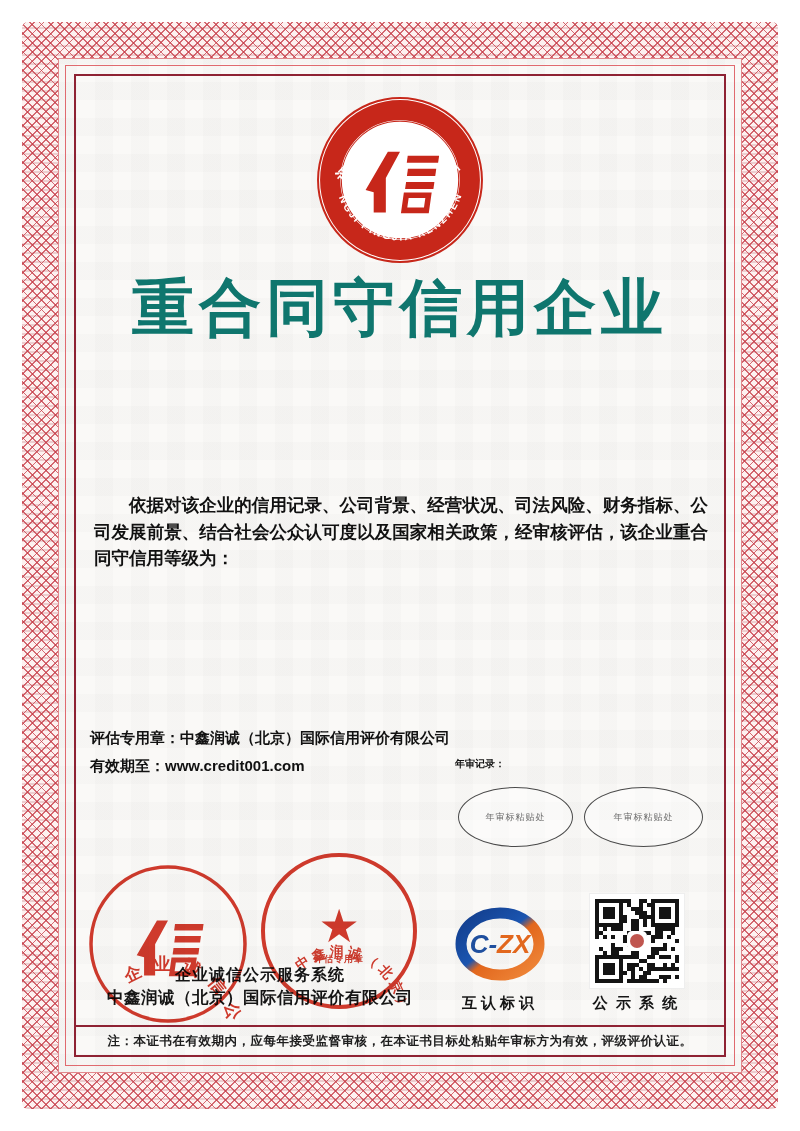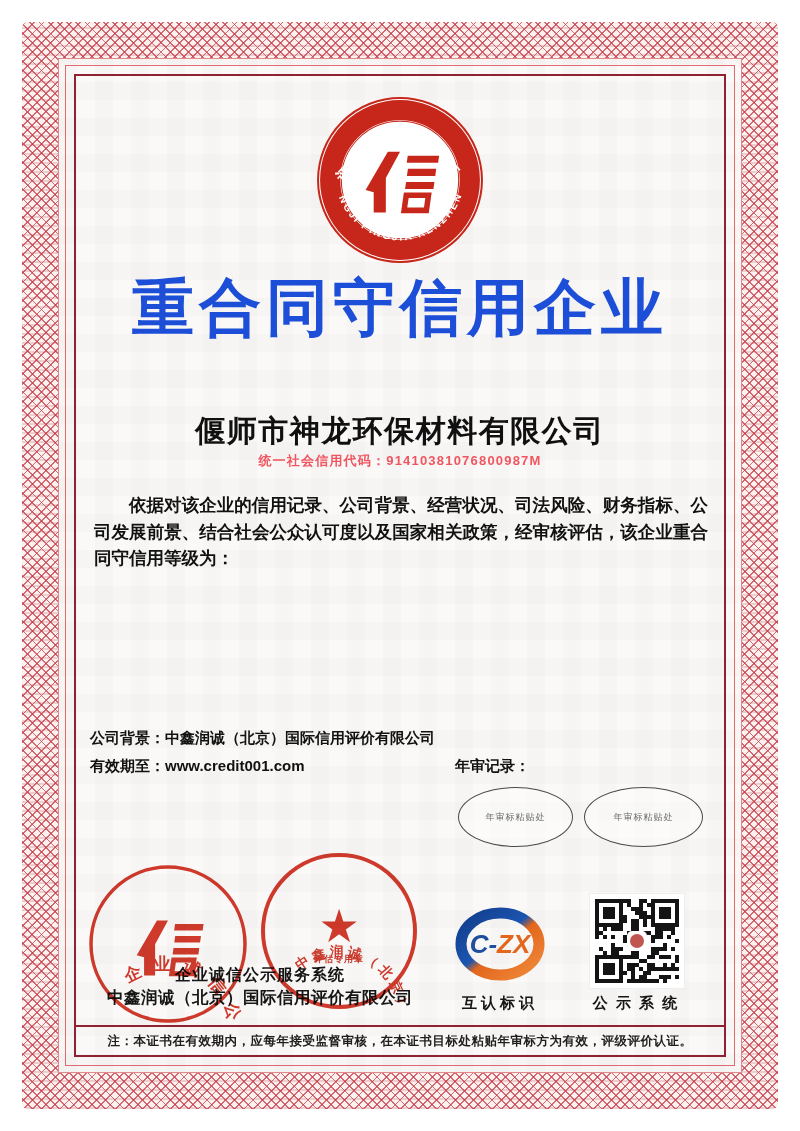--- a/index.html
+++ b/index.html
@@ -17,33 +17,33 @@
       repeating-linear-gradient(90deg, rgba(120,120,120,.028) 0 18px, transparent 18px 36px),
       #faf9f7;
     border:1px solid #e1888c;}
   .frame-thin{position:absolute;inset:65px;border:1px solid #e06a6f;pointer-events:none;}
   .frame-main{position:absolute;inset:74px;border:2px solid #8e2233;pointer-events:none;}
 
   .abs{position:absolute;}
   .center{left:0;right:0;text-align:center;}
 
   .seal-top{left:314px;top:94px;width:172px;height:172px;}
-  .title{top:266px;font-size:62px;font-weight:900;color:#1d4ed8;letter-spacing:5px;white-space:nowrap;}
+  .title{top:266px;font-size:62px;font-weight:900;color:#0f766e;letter-spacing:5px;white-space:nowrap;}
   .subtitle{top:345px;font-size:17px;font-weight:bold;color:#1a1a1a;letter-spacing:.2px;}
   .credit-line{top:372px;right:98px;color:#f2392e;font-size:15px;font-weight:bold;letter-spacing:1px;}
   .company{top:411px;font-size:30px;font-weight:900;color:#101010;letter-spacing:1.5px;}
   .uscc{top:452px;color:#f05560;font-size:13px;font-weight:bold;letter-spacing:1.2px;}
   .para{top:492px;left:94px;width:614px;font-size:17.5px;font-weight:bold;color:#111;
         line-height:1.52;text-align:justify;text-indent:2em;}
   .grade{top:590px;font-size:78px;font-weight:900;color:#d5281e;letter-spacing:4px;
          font-family:"DejaVu Serif",serif;}
 
   .details{left:90px;top:729px;}
   .detail-row{height:28px;font-size:15px;font-weight:bold;color:#111;white-space:nowrap;}
-  .annual-label{left:455px;top:757px;font-size:15px;font-weight:bold;color:#111;}
+  .annual-label{left:455px;top:757px;font-size:10px;font-weight:bold;color:#111;}
   .oval{border:1.5px solid #4a4a4a;border-radius:50%;display:flex;align-items:center;
         justify-content:center;font-size:9px;color:#6a6a6a;letter-spacing:1px;background:rgba(255,255,255,.4);}
   .oval1{left:458px;top:787px;width:113px;height:58px;}
   .oval2{left:584px;top:787px;width:117px;height:58px;}
 
   .caption1{top:965px;left:100px;width:320px;text-align:center;font-size:16px;font-weight:bold;color:#151515;letter-spacing:1px;}
   .caption2{top:987px;left:70px;width:380px;text-align:center;font-size:16.5px;font-weight:bold;color:#151515;letter-spacing:.5px;}
   .seal-left{left:86px;top:862px;width:164px;height:164px;opacity:.92;mix-blend-mode:multiply;}
   .seal-right{left:258px;top:850px;width:162px;height:162px;opacity:.92;mix-blend-mode:multiply;}
 
@@ -93,28 +93,26 @@
         <rect x="4" y="-26" width="31" height="7"></rect>
         <rect x="6" y="-13" width="28" height="7"></rect>
         <rect x="6" y="0" width="28" height="7"></rect>
         <rect x="8" y="13" width="22" height="15" fill="none" stroke="#c7271a" stroke-width="5.5"></rect>
       </g>
     </g>
   </svg>
 
   <div class="abs center title">重合同守信用企业</div>
 
-  <div class="abs center company">偃师市神龙环保材料有限公司</div>
-  <div class="abs center uscc">统一社会信用代码：91410381076800987M</div>
 
   <div class="abs para">依据对该企业的信用记录、公司背景、经营状况、司法风险、财务指标、公司发展前景、结合社会公众认可度以及国家相关政策，经审核评估，该企业重合同守信用等级为：</div>
 
 
   <div class="abs details">
-    <div class="detail-row"><span>公司背景：</span><span>中鑫润诚（北京）国际信用评价有限公司</span></div>
+    <div class="detail-row"><span>评估专用章：</span><span>中鑫润诚（北京）国际信用评价有限公司</span></div>
     <div class="detail-row"><span>有效期至：</span><span>www.credit001.com</span></div>
   </div>
 
   <div class="abs annual-label">年审记录：</div>
   <div class="abs oval oval1">
       <span>年审标粘贴处</span>
     </div>
   <div class="abs oval oval2">
       <span>年审标粘贴处</span>
     </div>

